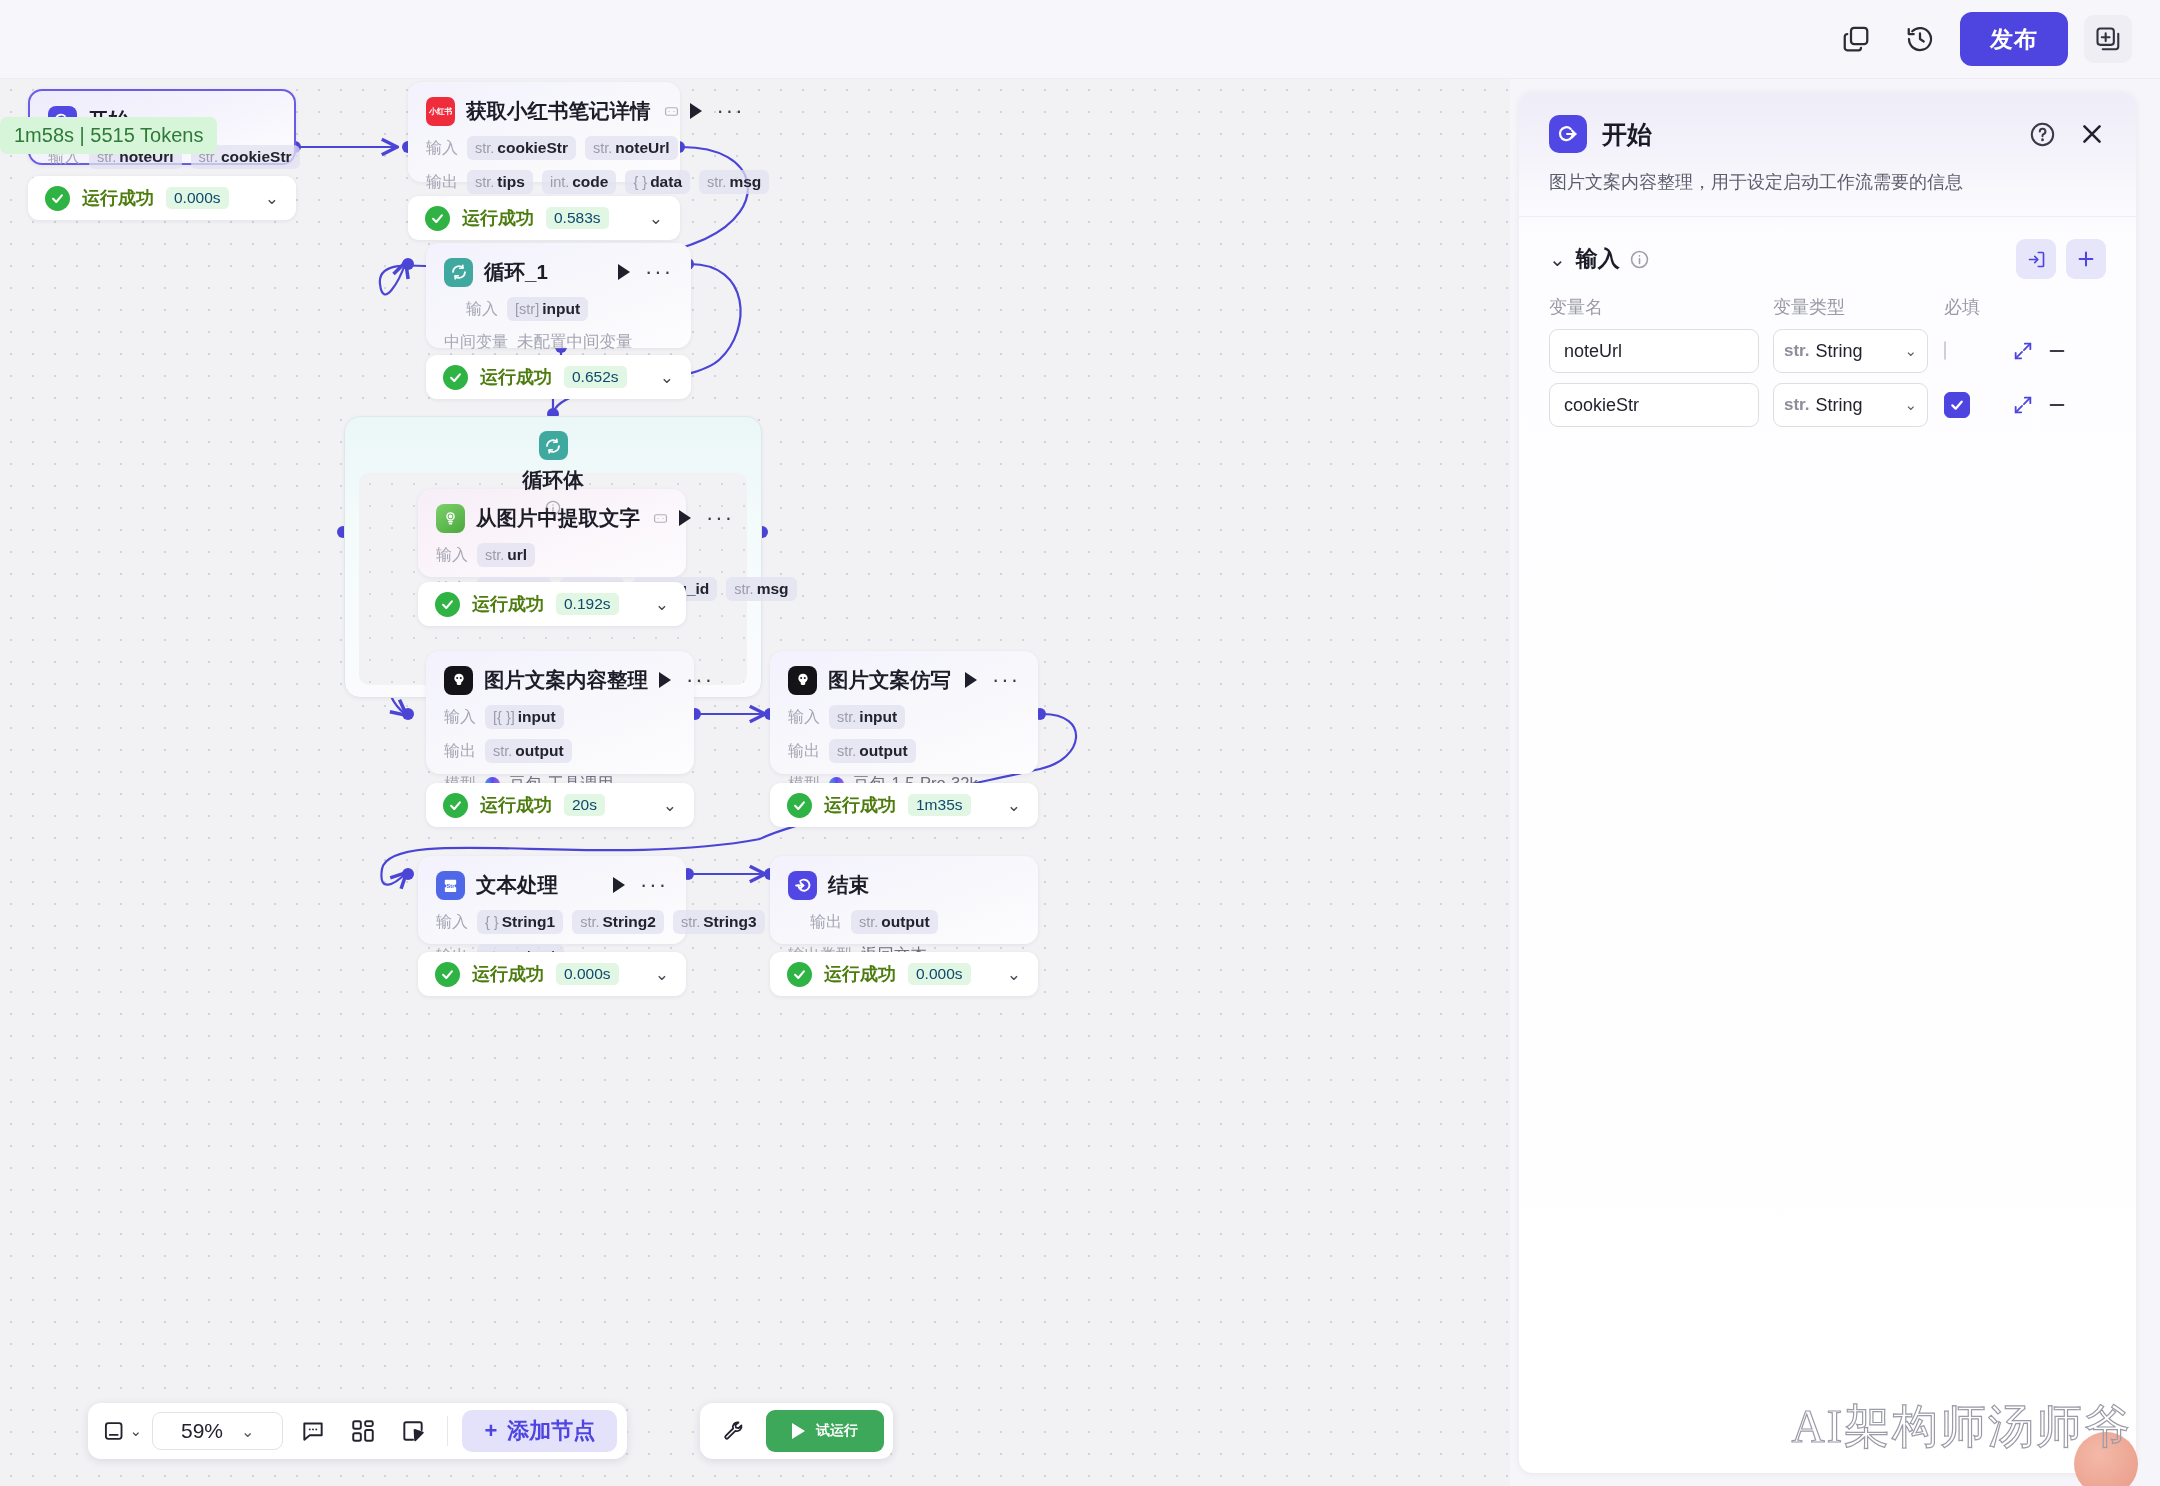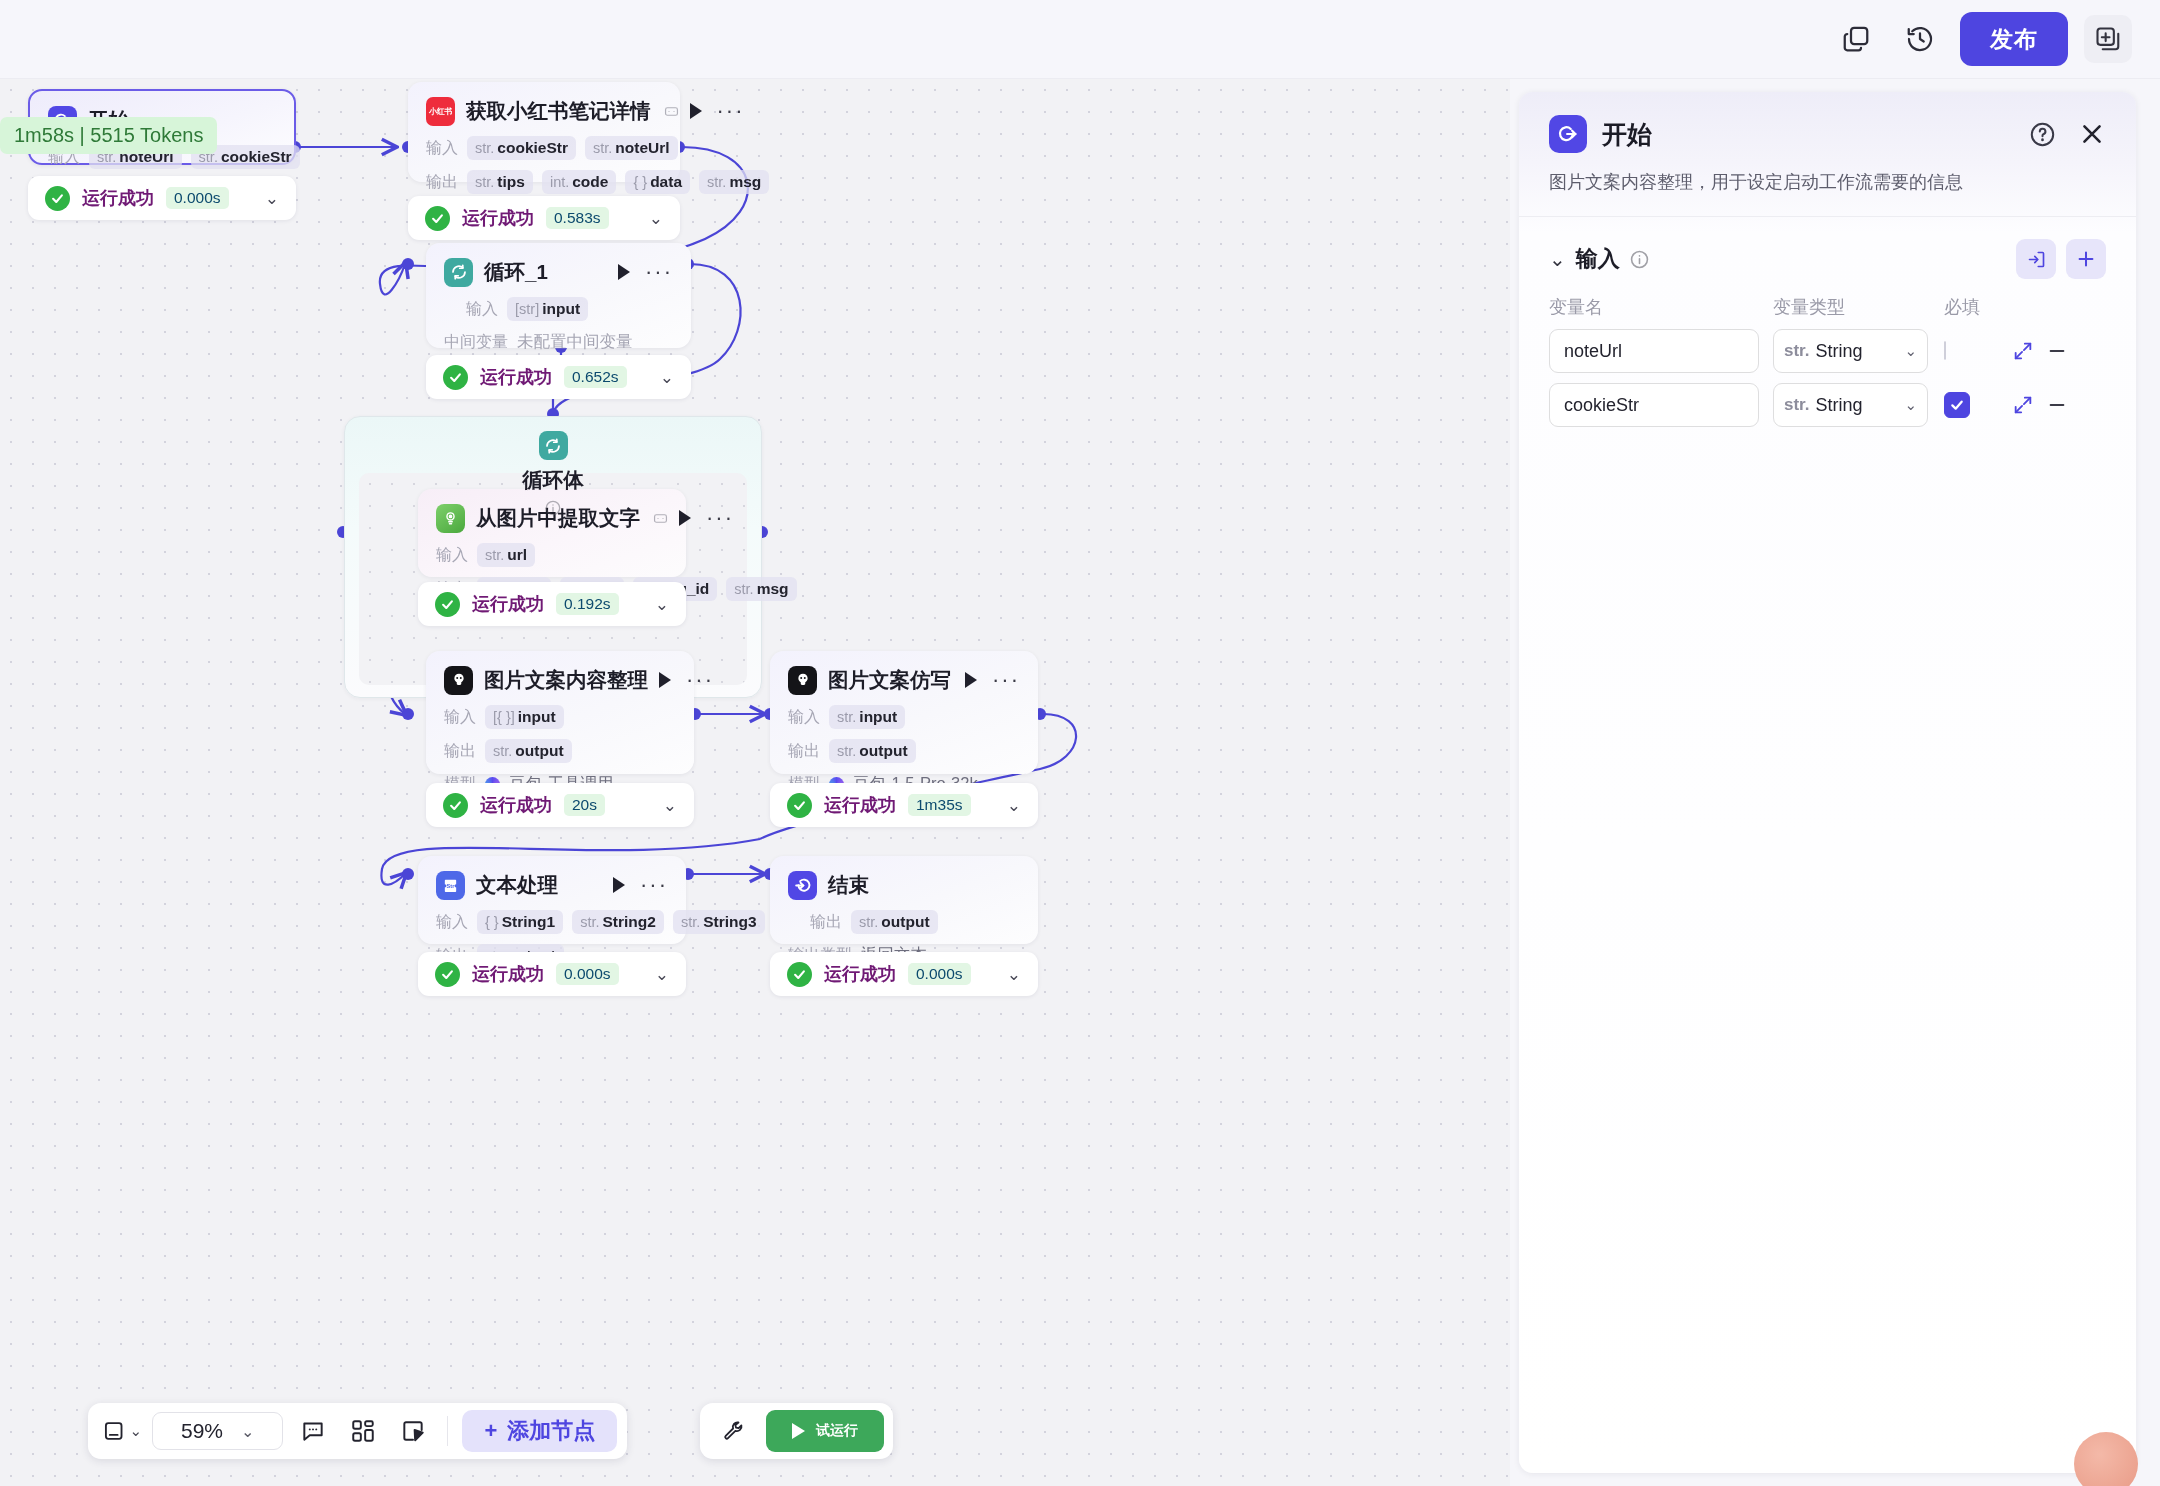--- a/index.html
+++ b/index.html
@@ -83,21 +83,21 @@
   
   .status {
     position: absolute; background: #fff; border-radius: 11px;
     box-shadow: 0 1px 4px rgba(30,30,60,.08);
     display: flex; align-items: center; padding: 0 17px; height: 44px; gap: 12px;
   }
   .check {
     width: 25px; height: 25px; border-radius: 50%; background: #2fb344;
     display:flex; align-items:center; justify-content:center; flex:0 0 auto;
   }
-  .status-text { font-size: 18px; color: #701a75; font-weight: 600; white-space: nowrap;}
+  .status-text { font-size: 18px; color: #4d7c0f; font-weight: 600; white-space: nowrap;}
   .status-time { font-size: 15.5px; color: #0c4a6e; background: #e2f6e4; border-radius: 5px; padding: 2px 8px; }
   .chev { margin-left: auto; color:#4a4a58; font-size: 17px; line-height: 1; }
 
   
   .loopbody {
     position: absolute; border-radius: 16px;
     background: linear-gradient(180deg,#ebf7f7 0%, #f4fbfb 40%, #fbfbfd 100%);
     border: 1px solid #dfe7ea;
     box-shadow: 0 1px 4px rgba(30,30,60,.05);
   }
@@ -762,15 +762,16 @@
           </svg>
       </span>
       <span class="mini-btn">
         <svg width="22" height="22" viewBox="0 0 24 24" fill="none" stroke="#3b3b48" stroke-width="2" stroke-linecap="round">
             <path d="M5 12h14"></path>
           </svg>
       </span>
     </div>
   </div>
 
+  <div class="watermark">AI架构师汤师爷</div>
   <div class="blob"></div>
 
 </div>
 
 </body></html>

